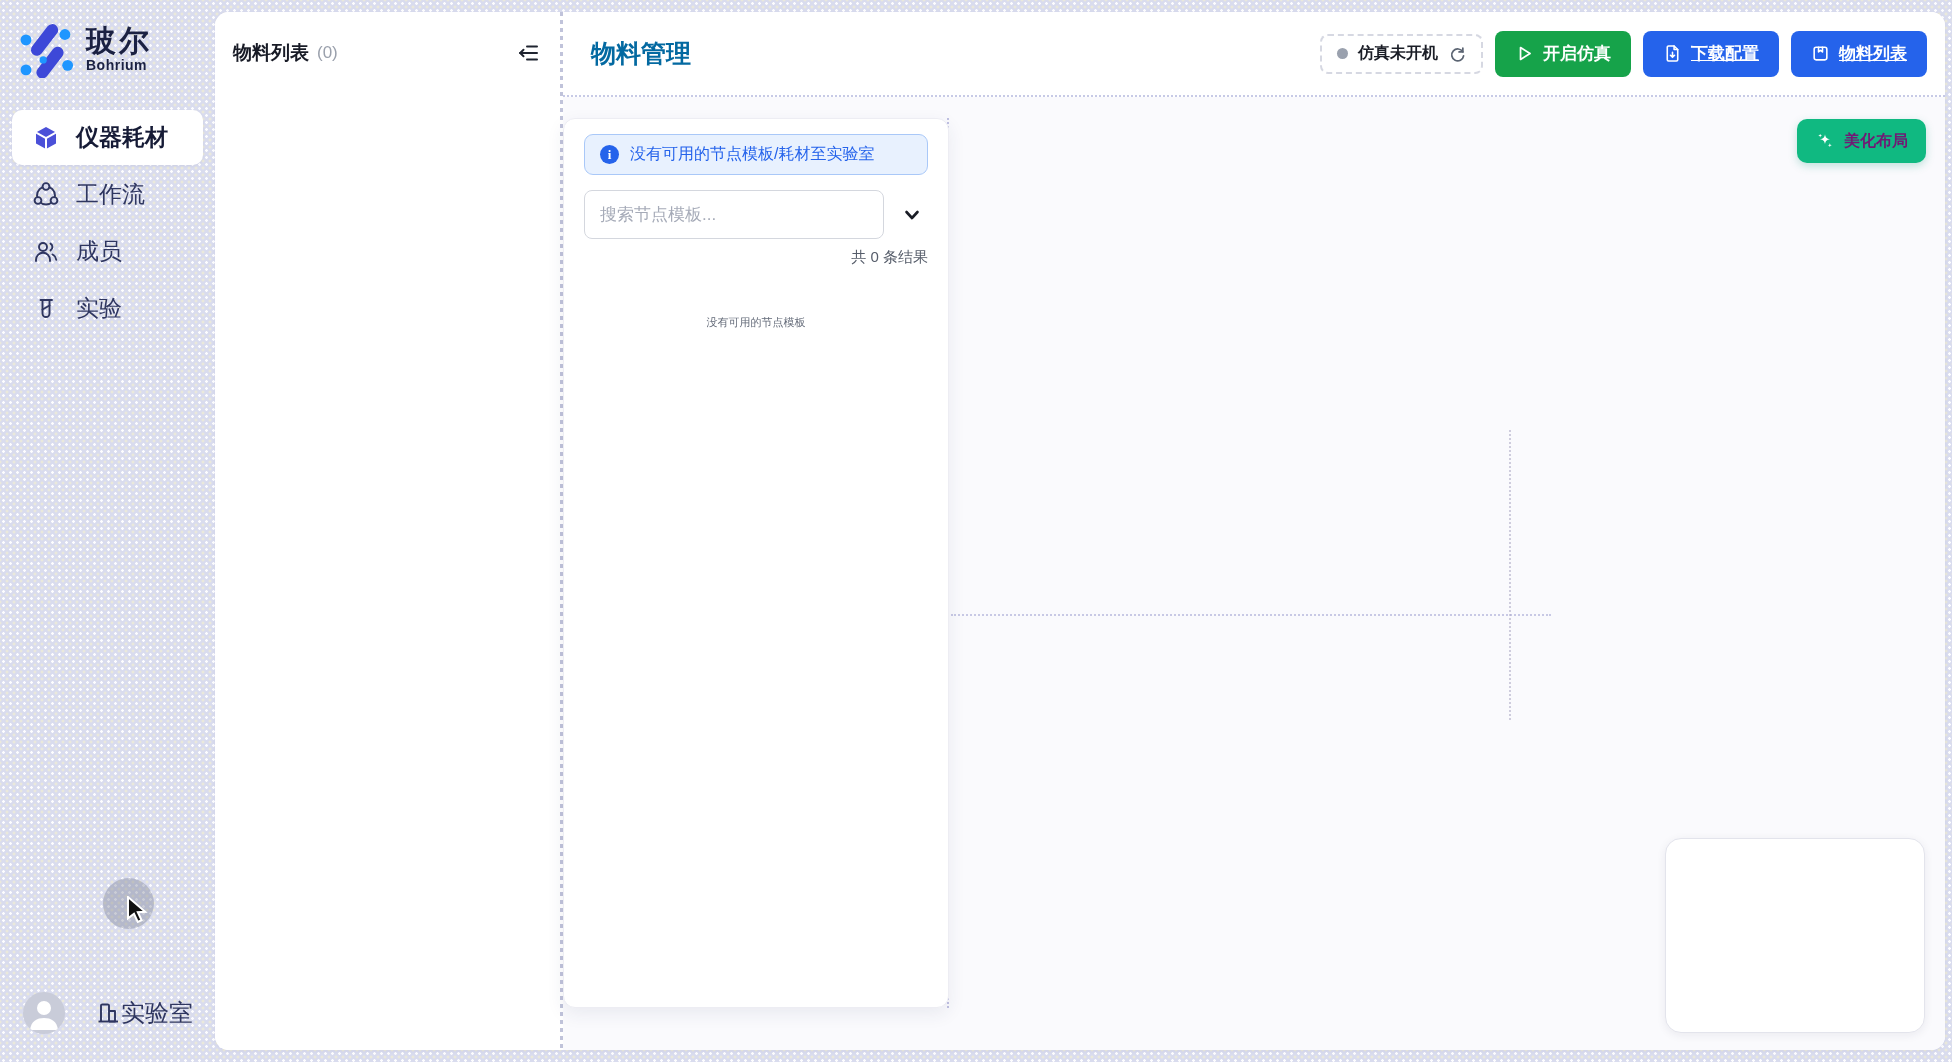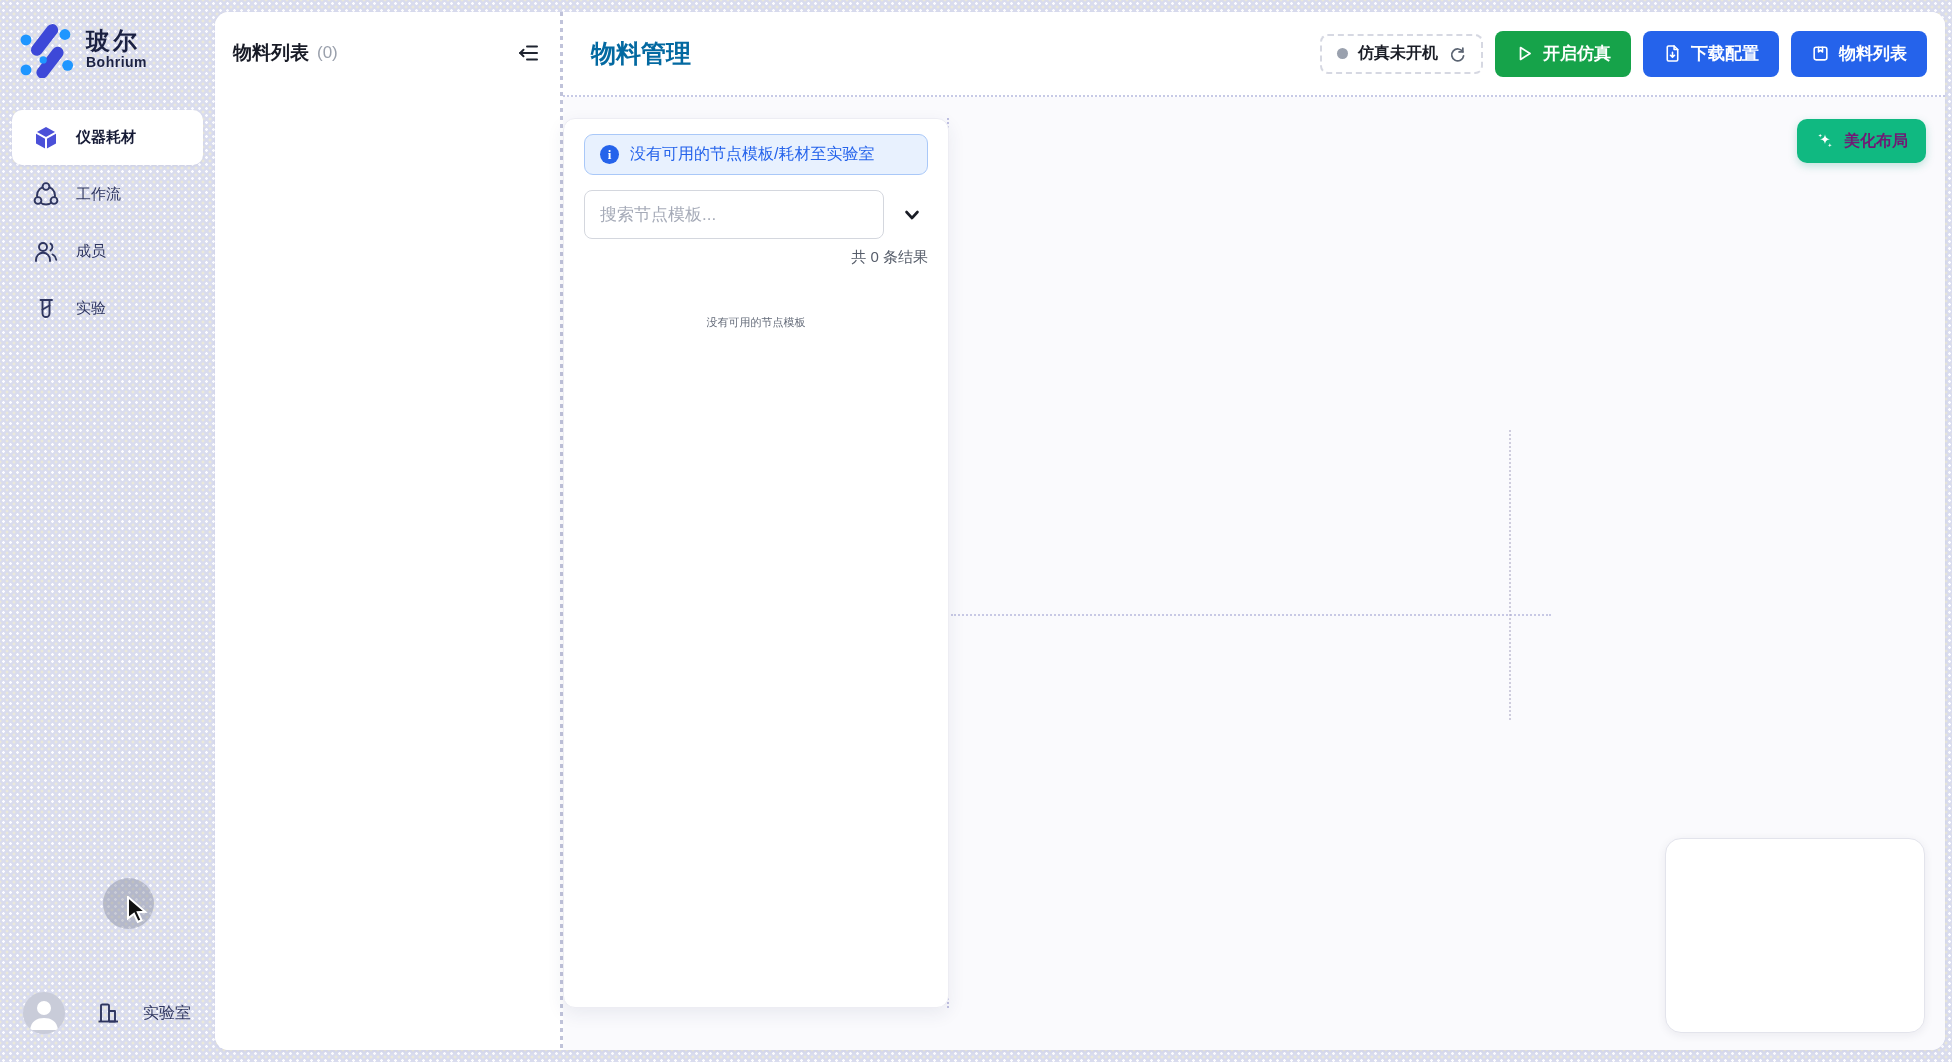--- a/index.html
+++ b/index.html
@@ -14,32 +14,32 @@
     background-color:var(--app-bg);
     background-image:
       radial-gradient(circle, rgba(255,255,255,.95) 1.2px, transparent 1.5px),
       radial-gradient(circle, rgba(243,240,208,.85) 1px, transparent 1.3px);
     background-size:7px 7px,7px 7px;
     background-position:0 0,3.5px 3.5px;
   }
   
   .sidebar{position:absolute;left:0;top:0;width:215px;height:1062px;}
   .logo{display:flex;align-items:center;gap:12px;padding:20px 0 0 16px;}
-  .logo-text .zh{font-size:24px;font-weight:700;color:#1b2142;letter-spacing:3px;line-height:1.05;}
+  .logo-text .zh{font-size:30px;font-weight:700;color:#1b2142;letter-spacing:3px;line-height:1.05;}
   .logo-text .en{font-size:14px;font-weight:700;color:#1b2142;letter-spacing:.5px;}
   .nav{margin-top:32px;padding:0 12px;}
   .nav-item{display:flex;align-items:center;gap:17px;height:55px;margin-bottom:2px;
-    border-radius:10px;padding-left:21px;color:var(--sidebar-text);font-size:15px;cursor:pointer;}
+    border-radius:10px;padding-left:21px;color:var(--sidebar-text);font-size:23px;cursor:pointer;}
   .nav-item.active{background:#fff;box-shadow:0 1px 3px rgba(40,46,90,.07);color:#161b36;font-weight:700;}
   .nav-icon{width:26px;height:26px;display:flex;align-items:center;justify-content:center;}
   .sidebar-bottom{position:absolute;left:0;bottom:28px;width:215px;display:flex;align-items:center;}
   .avatar{width:42px;height:42px;border-radius:50%;background:#c9ccd9;margin-left:23px;
     position:relative;overflow:hidden;flex:0 0 auto;}
   .avatar svg{position:absolute;left:0;top:0;}
-  .lab{display:flex;align-items:center;gap:22px;margin-left:30px;color:var(--sidebar-text);font-size:16px;}
+  .lab{display:flex;align-items:center;gap:0;margin-left:30px;color:var(--sidebar-text);font-size:24px;}
   .click-circle{position:absolute;left:103px;top:878px;width:51px;height:51px;border-radius:50%;
     background:rgba(120,127,148,.38);}
   .cursor{position:absolute;left:126px;top:896px;}
   
   .card{position:absolute;left:215px;top:12px;width:1730px;height:1038px;background:#fff;
     border-radius:14px;display:flex;overflow:hidden;box-shadow:0 1px 4px rgba(40,46,90,.05);}
   .materials{width:345px;flex:0 0 auto;padding:28px 18px;position:relative;background:#fff;}
   .materials-header{display:flex;align-items:center;}
   .materials-title{font-size:19px;font-weight:700;color:#181b26;}
   .materials-count{font-size:17px;color:#9aa0ac;margin-left:8px;}
@@ -51,21 +51,21 @@
     border-bottom:2px dotted var(--dotted-line);}
   .page-title{font-size:25px;font-weight:700;color:#0369a1;}
   .header-actions{margin-left:auto;display:flex;align-items:center;gap:12px;}
   .status-pill{display:flex;align-items:center;gap:10px;height:40px;padding:0 15px;border-radius:8px;
     border:2px dashed #d6d8e2;background:#fff;cursor:pointer;}
   .status-dot{width:11px;height:11px;border-radius:50%;background:#9aa1ae;}
   .status-label{font-size:16px;font-weight:600;color:#1a1d26;}
   .btn{display:flex;align-items:center;gap:9px;height:46px;padding:0 20px;border-radius:8px;border:none;
     color:#fff;font-size:17px;font-weight:600;cursor:pointer;}
   .btn.green{background:var(--green);}
-  .btn.blue{background:var(--accent-blue);}
+  .btn.blue{background:var(--accent-blue);text-decoration:underline;}
   
   .canvas{flex:1;position:relative;background:#fafafd;}
   .helper-v1{position:absolute;left:384px;top:21px;height:890px;width:0;border-left:2px dotted rgba(166,168,214,.7);}
   .helper-h1{position:absolute;left:388px;top:517px;width:600px;height:0;border-top:2px dotted rgba(166,168,214,.6);}
   .helper-v2{position:absolute;left:946px;top:333px;height:290px;width:0;border-left:2px dotted rgba(176,174,200,.6);}
   .template-panel{position:absolute;left:0;top:21px;width:386px;height:890px;background:#fff;
     border:1px solid #ededf3;border-radius:12px;box-shadow:0 6px 18px rgba(40,46,90,.08);padding:15px 20px;}
   .banner{display:flex;align-items:center;gap:11px;height:41px;padding:0 15px;border-radius:9px;
     background:var(--banner-bg);border:1px solid var(--banner-border);color:var(--accent-blue);font-size:16px;}
   .info-icon{width:19px;height:19px;border-radius:50%;background:var(--accent-blue);color:#fff;

